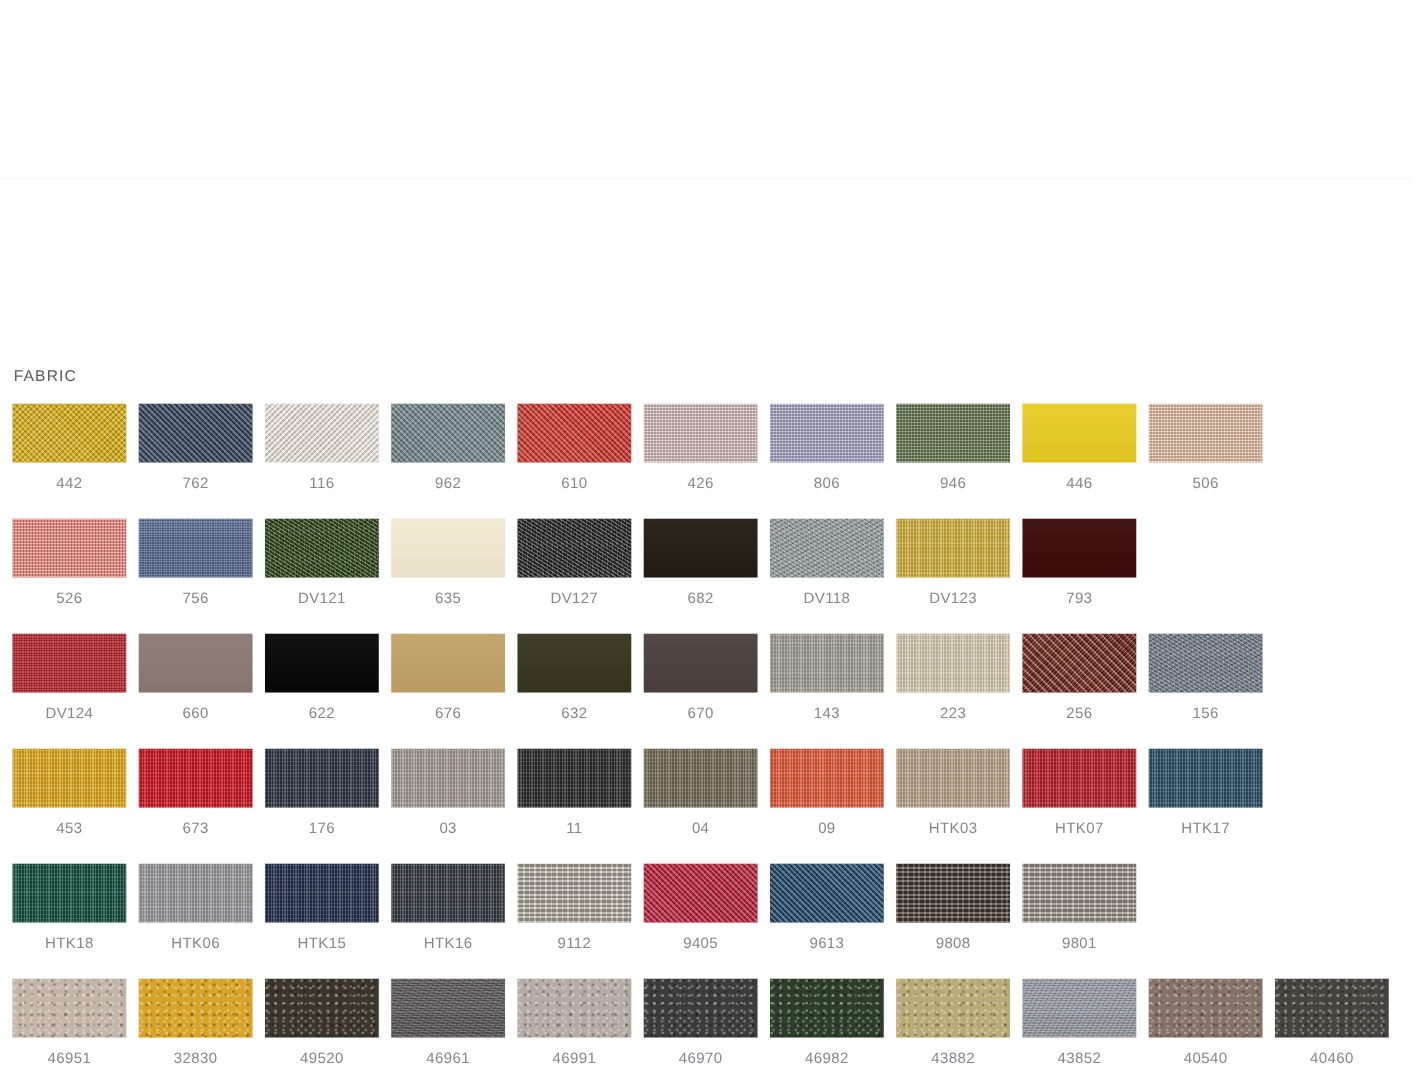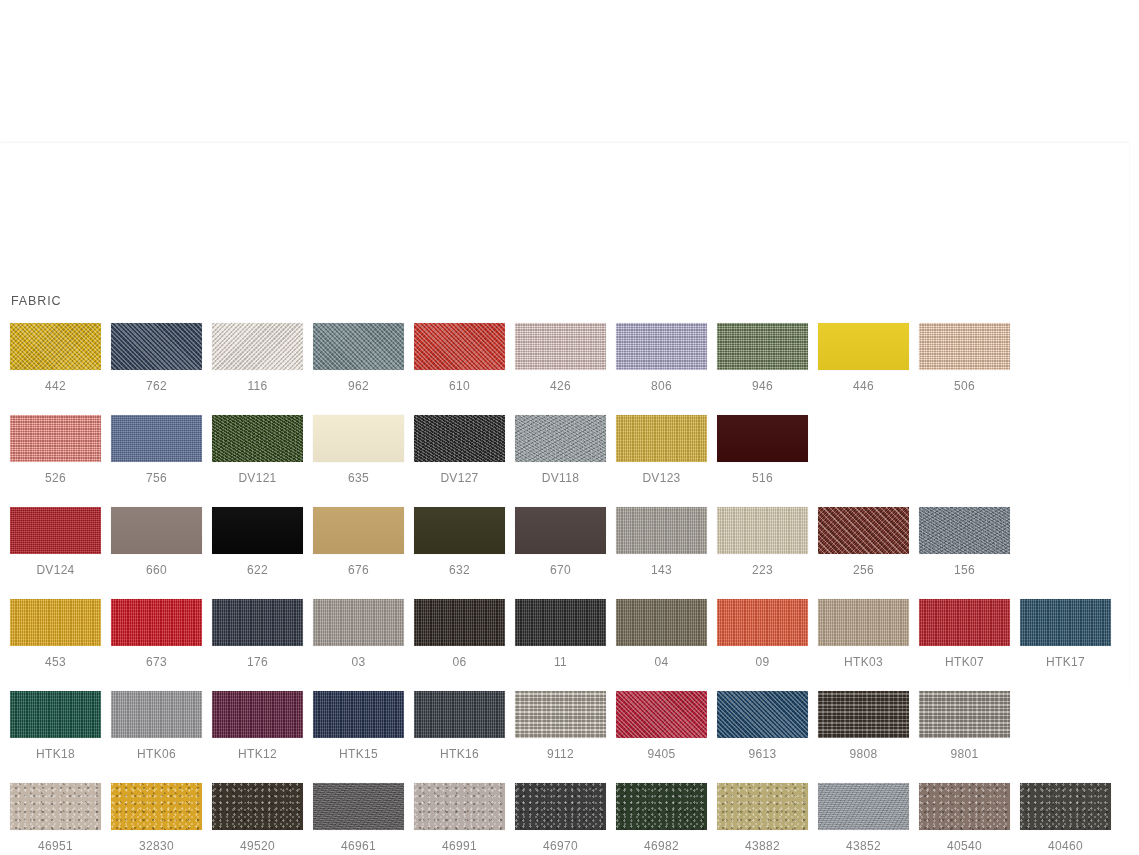--- a/index.html
+++ b/index.html
@@ -240,36 +240,42 @@
             </div>
             <div class="swatch-label">635</div>
           </div>
           <div class="swatch-cell">
             <div class="swatch-chip" style="background-color: rgb(38, 38, 38);">
               <div class="tex tex-melange"></div>
             </div>
             <div class="swatch-label">DV127</div>
           </div>
           <div class="swatch-cell">
+            <div class="swatch-chip" style="background-color: rgb(35, 28, 20);">
+              <div class="tex tex-flat"></div>
+            </div>
+            <div class="swatch-label">682</div>
+          </div>
+          <div class="swatch-cell">
             <div class="swatch-chip" style="background-color: rgb(143, 150, 154);">
               <div class="tex tex-melange"></div>
             </div>
             <div class="swatch-label">DV118</div>
           </div>
           <div class="swatch-cell">
             <div class="swatch-chip" style="background-color: rgb(211, 177, 63);">
               <div class="tex tex-linen"></div>
             </div>
             <div class="swatch-label">DV123</div>
           </div>
           <div class="swatch-cell">
             <div class="swatch-chip" style="background-color: rgb(61, 11, 11);">
               <div class="tex tex-flat"></div>
             </div>
-            <div class="swatch-label">516</div>
+            <div class="swatch-label">793</div>
           </div>
         </div>
         <div class="swatch-row">
           <div class="swatch-cell">
             <div class="swatch-chip" style="background-color: rgb(174, 27, 34);">
               <div class="tex tex-fine"></div>
             </div>
             <div class="swatch-label">DV124</div>
           </div>
           <div class="swatch-cell">
@@ -346,26 +352,20 @@
             </div>
             <div class="swatch-label">176</div>
           </div>
           <div class="swatch-cell">
             <div class="swatch-chip" style="background-color: rgb(164, 156, 149);">
               <div class="tex tex-linen"></div>
             </div>
             <div class="swatch-label">03</div>
           </div>
           <div class="swatch-cell">
-            <div class="swatch-chip" style="background-color: rgb(43, 36, 30);">
-              <div class="tex tex-linen"></div>
-            </div>
-            <div class="swatch-label">06</div>
-          </div>
-          <div class="swatch-cell">
             <div class="swatch-chip" style="background-color: rgb(42, 42, 43);">
               <div class="tex tex-linen"></div>
             </div>
             <div class="swatch-label">11</div>
           </div>
           <div class="swatch-cell">
             <div class="swatch-chip" style="background-color: rgb(115, 106, 87);">
               <div class="tex tex-linen"></div>
             </div>
             <div class="swatch-label">04</div>
@@ -400,26 +400,20 @@
             <div class="swatch-chip" style="background-color: rgb(20, 80, 63);">
               <div class="tex tex-linen"></div>
             </div>
             <div class="swatch-label">HTK18</div>
           </div>
           <div class="swatch-cell">
             <div class="swatch-chip" style="background-color: rgb(154, 154, 156);">
               <div class="tex tex-linen"></div>
             </div>
             <div class="swatch-label">HTK06</div>
-          </div>
-          <div class="swatch-cell">
-            <div class="swatch-chip" style="background-color: rgb(94, 31, 60);">
-              <div class="tex tex-linen"></div>
-            </div>
-            <div class="swatch-label">HTK12</div>
           </div>
           <div class="swatch-cell">
             <div class="swatch-chip" style="background-color: rgb(35, 47, 76);">
               <div class="tex tex-linen"></div>
             </div>
             <div class="swatch-label">HTK15</div>
           </div>
           <div class="swatch-cell">
             <div class="swatch-chip" style="background-color: rgb(52, 58, 65);">
               <div class="tex tex-linen"></div>

